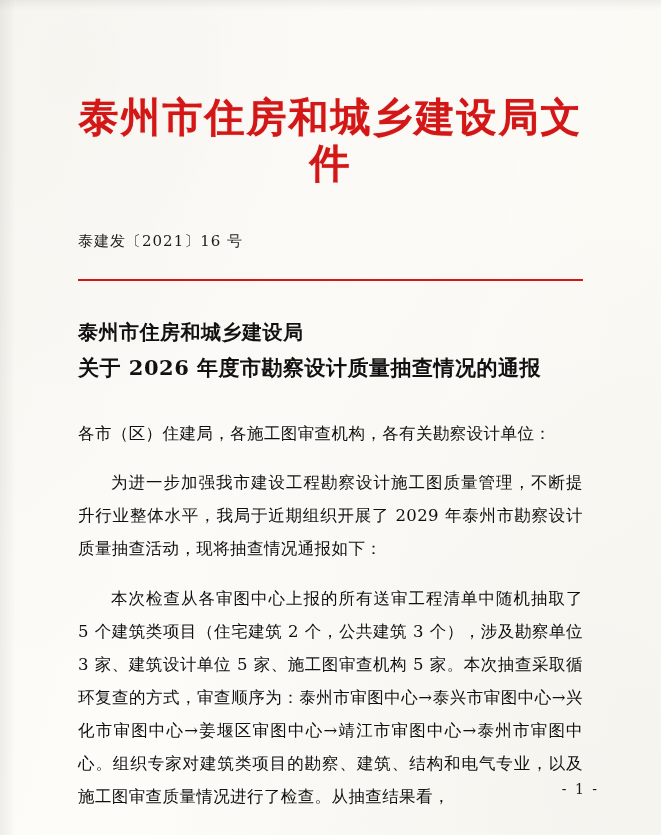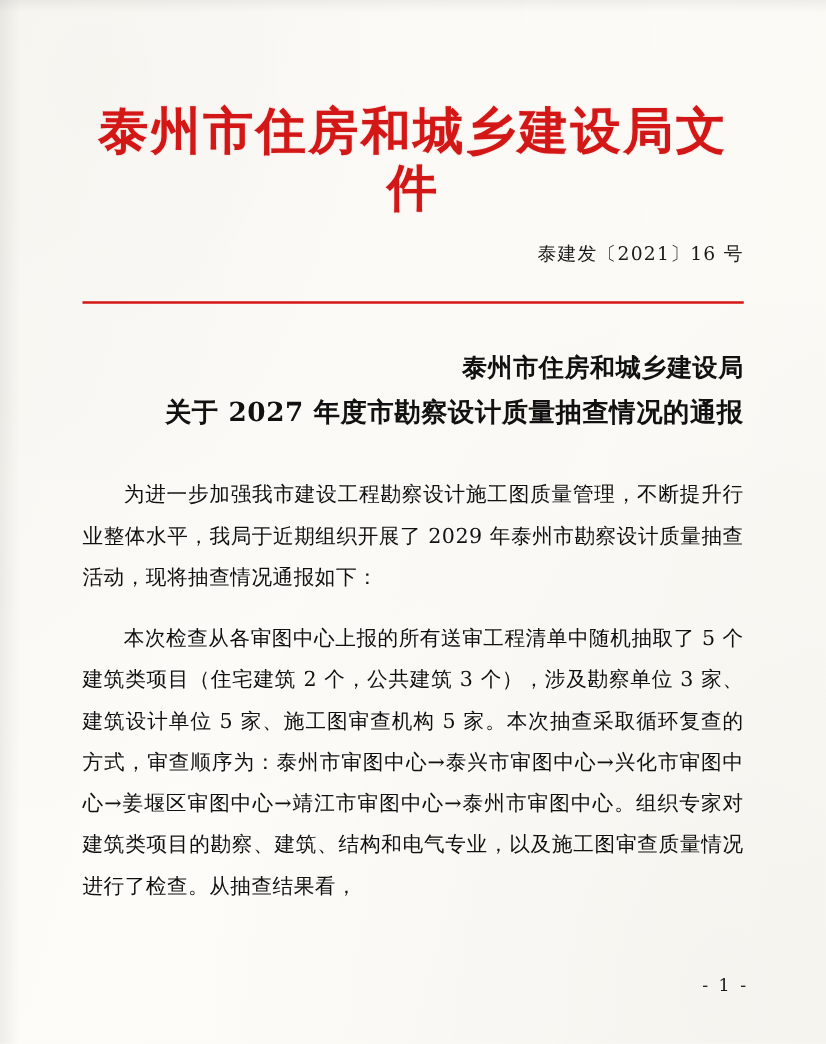--- a/index.html
+++ b/index.html
@@ -11,21 +11,21 @@
     height: 835px;
     background: #fbfaf6;
     font-family: "DejaVu Serif", "Liberation Serif", serif;
     overflow: hidden;
     position: relative;
   }
   .page {
     position: absolute;
     inset: 0;
     background: linear-gradient(105deg, #faf9f4 0%, #fdfcf8 35%, #f9f8f3 100%);
-    padding: 4px;
+    padding: 16px;
   }
   
   .page::before {
     content: "";
     position: absolute;
     inset: 0;
     background:
       radial-gradient(ellipse at 12% 8%, rgba(0,0,0,0.018), rgba(0,0,0,0) 60%),
       radial-gradient(ellipse at 88% 95%, rgba(0,0,0,0.02), rgba(0,0,0,0) 55%);
     pointer-events: none;
@@ -39,35 +39,35 @@
     color: #d31616;
     font-family: "DejaVu Serif", "Liberation Serif", serif;
     font-weight: 700;
     font-size: 40px;
     letter-spacing: 2px;
     margin-top: 78px;
     line-height: 1.15;
     text-shadow: 0 0 1px rgba(211,22,22,0.45);
   }
   .doc-number {
-    text-align: right;
+    text-align: left;
     color: #1b1b1b;
     font-size: 15px;
     letter-spacing: 1px;
-    margin-top: 20px;
+    margin-top: 46px;
     font-family: "DejaVu Serif", "Liberation Serif", serif;
   }
   .red-rule {
     height: 2px;
     background: #d31616;
     margin: 28px 0 0 0;
     border: none;
   }
   .title-block {
-    text-align: right;
+    text-align: left;
     margin-top: 34px;
     color: #111;
     font-weight: 700;
     font-size: 20px;
     line-height: 1.75;
     letter-spacing: 0.5px;
   }
   .title-line2 {
     font-size: 21px;
   }
@@ -123,24 +123,25 @@
   <div class="inner">
 
     <div class="masthead">泰州市住房和城乡建设局文件</div>
 
     <div class="doc-number">泰建发〔2021〕16 号</div>
 
     <hr class="red-rule">
 
     <div class="title-block">
       <div class="title-line1">泰州市住房和城乡建设局</div>
-      <div class="title-line2">关于 2027 年度市勘察设计质量抽查情况的通报</div>
+      <div class="title-line2">关于 2026 年度市勘察设计质量抽查情况的通报</div>
     </div>
 
     <div class="body-text">
+      <p class="p-noindent">各市（区）住建局，各施工图审查机构，各有关勘察设计单位：</p>
       <p class="p-indent">为进一步加强我市建设工程勘察设计施工图质量管理，不断提升行业整体水平，我局于近期组织开展了 2029 年泰州市勘察设计质量抽查活动，现将抽查情况通报如下：</p>
       <p class="p-indent">本次检查从各审图中心上报的所有送审工程清单中随机抽取了 5 个建筑类项目（住宅建筑 2 个，公共建筑 3 个），涉及勘察单位 3 家、建筑设计单位 5 家、施工图审查机构 5 家。本次抽查采取循环复查的方式，审查顺序为：泰州市审图中心→泰兴市审图中心→兴化市审图中心→姜堰区审图中心→靖江市审图中心→泰州市审图中心。组织专家对建筑类项目的勘察、建筑、结构和电气专业，以及施工图审查质量情况进行了检查。从抽查结果看，</p>
     </div>
 
   </div>
 
   <div class="footer">- 1 -</div>
 </div>
 
 </body></html>

